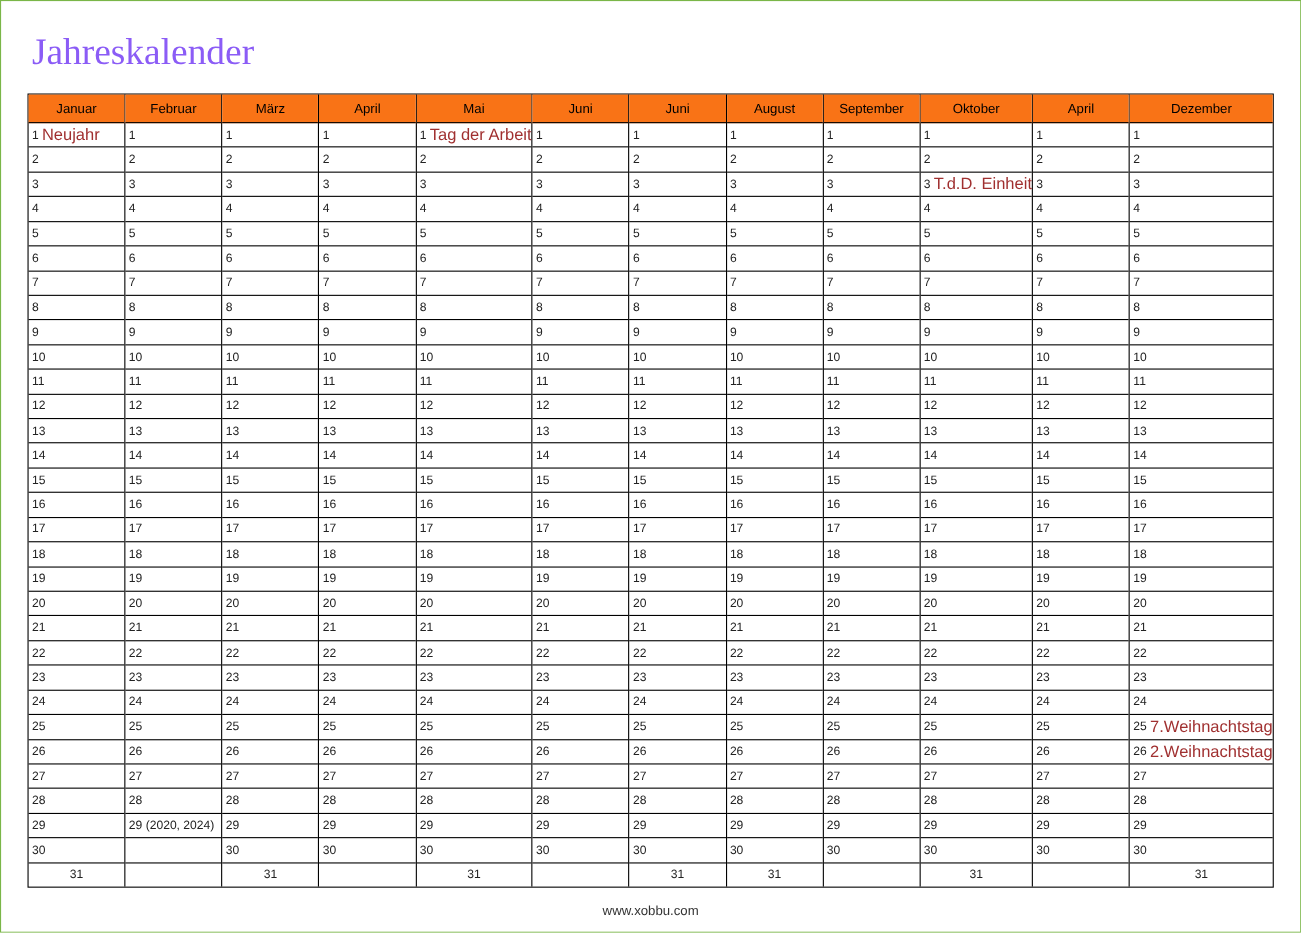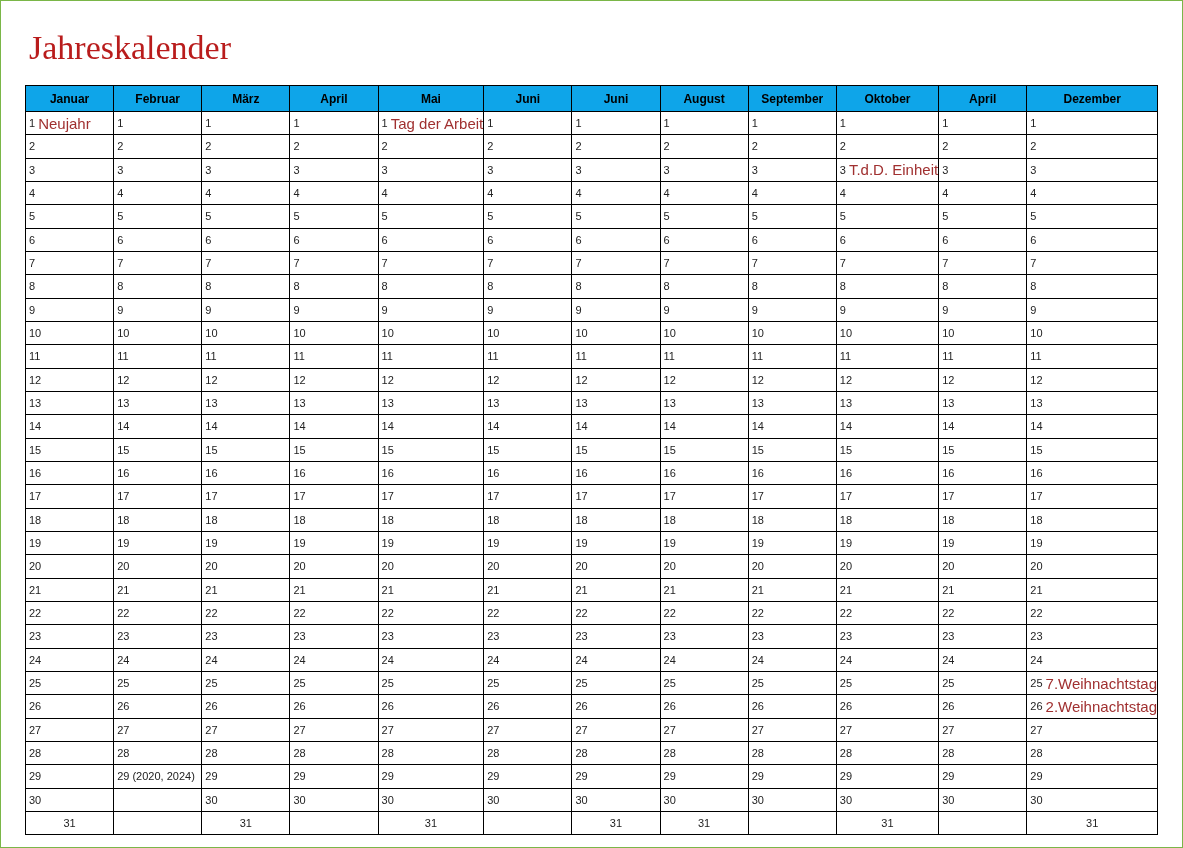--- a/index.html
+++ b/index.html
@@ -8,21 +8,21 @@
     width: 1183px;
     height: 848px;
     border: 1px solid #7ab648;
     padding: 28px 24px 12px 24px;
     display: flex;
     flex-direction: column;
   }
   h1.title {
     font-size: 34px;
     font-weight: normal;
-    color: #b91c1c;
+    color: #8b5cf6;
     margin: 0 0 18px 4px;
     font-family: Georgia, 'Times New Roman', serif;
   }
   .grid {
     flex: 1;
     border: 1.5px solid #000;
     display: flex;
     flex-direction: row;
   }
   .col {
@@ -31,23 +31,23 @@
     flex-direction: column;
     border-right: 1.5px solid #000;
   }
   .col:last-child { border-right: none; }
   .head {
     height: 26px;
     border-bottom: 1.5px solid #000;
     display: flex;
     align-items: center;
     justify-content: center;
-    font-weight: bold;
+    font-weight: normal;
     font-size: 12px;
-    background: #0ea5e9;
+    background: #f97316;
   }
   .cell {
     flex: 1;
     border-bottom: 1px solid #000;
     display: flex;
     align-items: center;
     padding-left: 3px;
     font-size: 11px;
     color: #222;
     min-height: 0;
@@ -1209,13 +1209,14 @@
           <span class="day">29</span>
         </div>
         <div class="cell">
           <span class="day">30</span>
         </div>
         <div class="cell">
           <span class="day">31</span>
         </div>
       </div>
     </div>
+  <div class="footer">www.xobbu.com</div>
 </div>
 
 </body></html>

